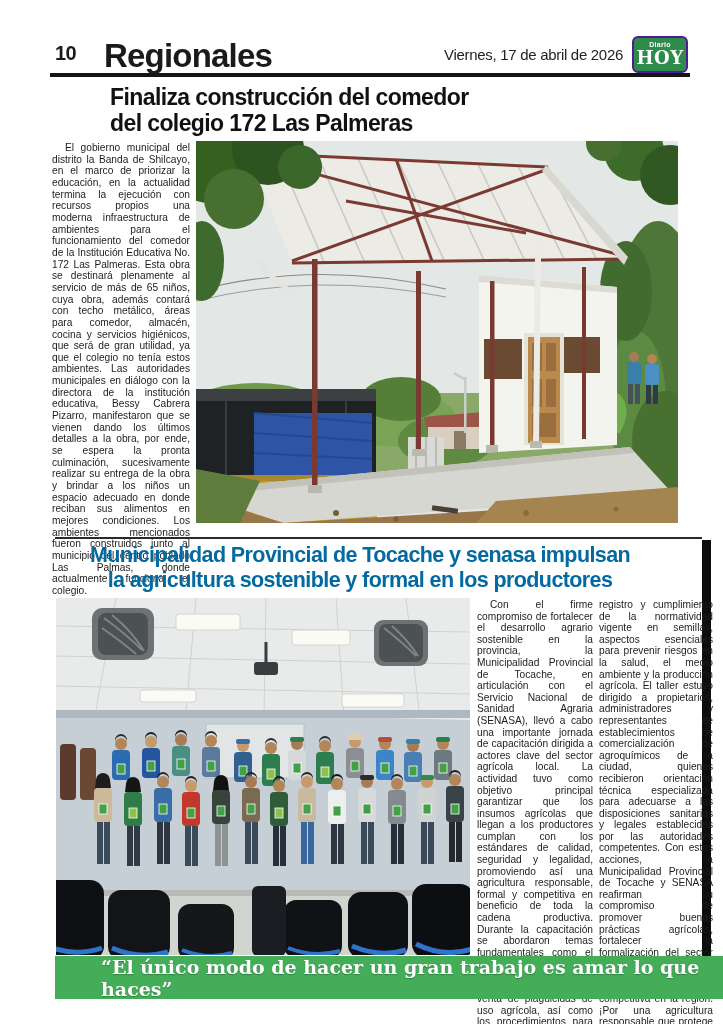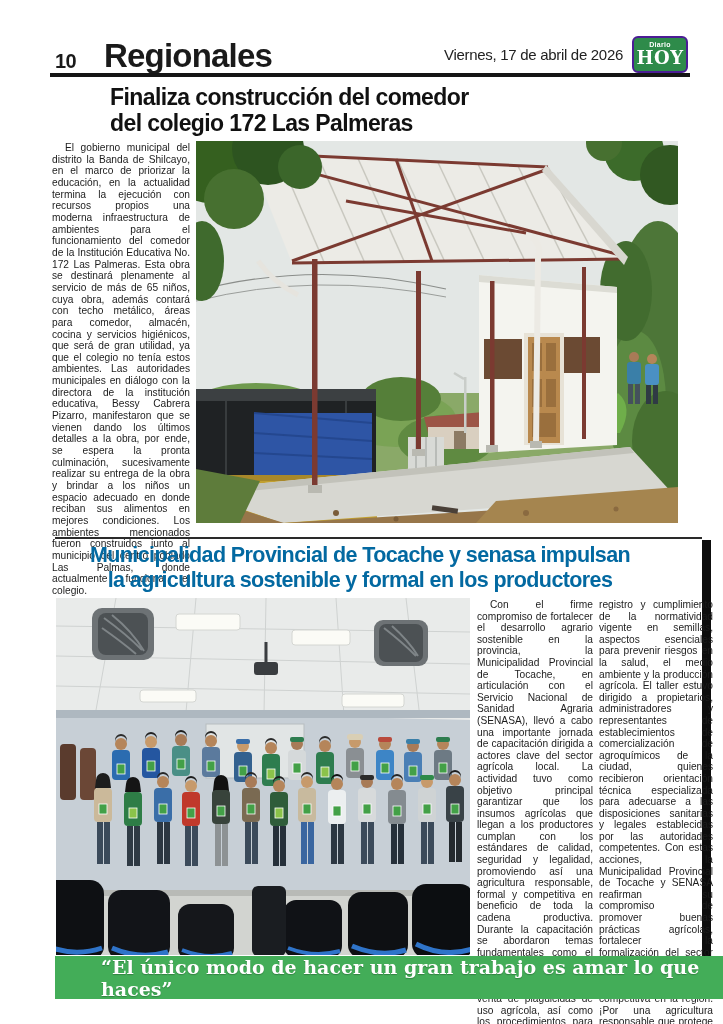--- a/index.html
+++ b/index.html
@@ -1,21 +1,21 @@
 <!DOCTYPE html>
 <html lang="es"><head>
 <meta charset="utf-8">
 <style>
   html,body{margin:0;padding:0;background:#ffffff;}
   .page{
     position:relative;width:723px;height:1024px;background:#ffffff;
     font-family:"Liberation Sans",sans-serif;color:#1a1a1a;overflow:hidden;
   }
   
-  .page-num{position:absolute;left:55px;top:50px;font-size:20px;font-weight:bold;letter-spacing:-0.5px;}
+  .page-num{position:absolute;left:55px;top:42px;font-size:20px;font-weight:bold;letter-spacing:-0.5px;}
   .section-title{position:absolute;left:104px;top:37px;font-size:33px;font-weight:bold;letter-spacing:-0.8px;}
   .date-line{position:absolute;right:100px;top:46px;font-size:15px;color:#222;letter-spacing:-0.3px;text-align:right;}
   .logo{
     position:absolute;left:632px;top:36px;width:52px;height:33px;
     border:2px solid #4c1d95;border-radius:6px;text-align:center;line-height:1;
   }
   .logo .logo-top{display:block;font-size:7px;font-weight:bold;color:#ffffff;padding-top:3px;letter-spacing:0.3px;}
   .logo .logo-main{display:block;font-family:"DejaVu Serif",serif;font-size:18px;font-weight:bold;color:#ffffff;margin-top:1px;letter-spacing:0.5px;}
   .header-rule{position:absolute;left:50px;top:73px;width:640px;height:4px;background:#151515;}
   

